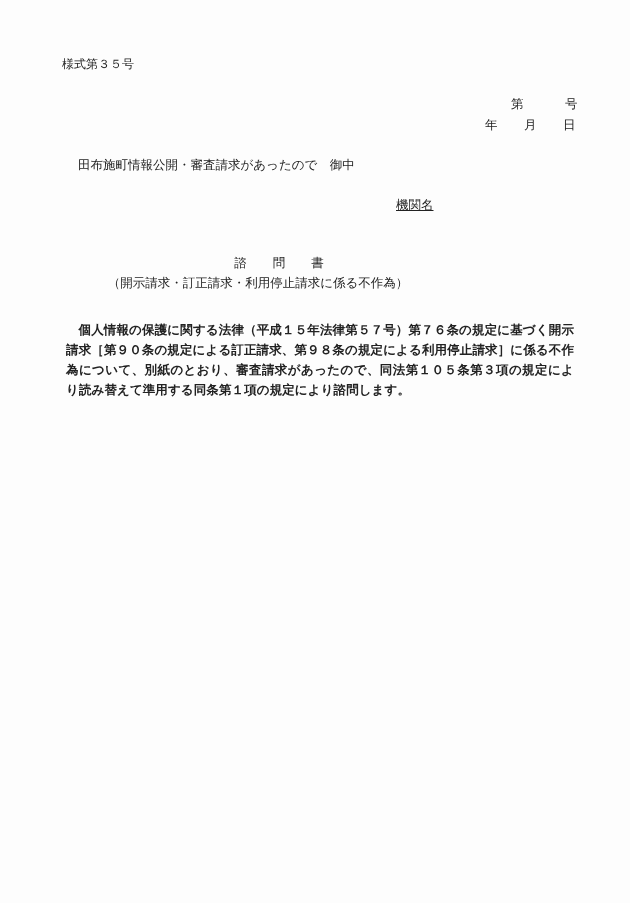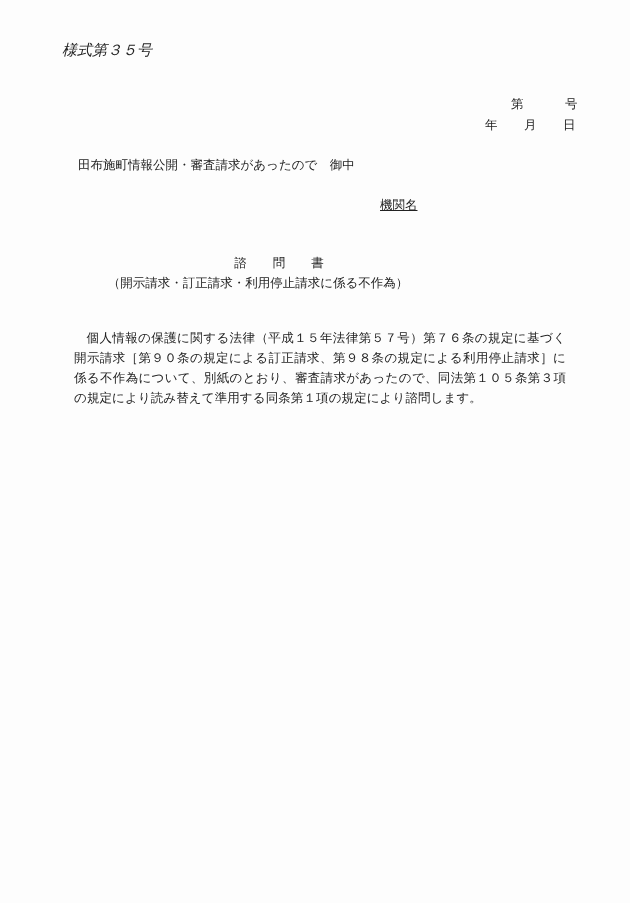--- a/index.html
+++ b/index.html
@@ -10,41 +10,41 @@
     body {
       width: 630px;
       height: 903px;
       position: relative;
       overflow: hidden;
       font-family: "DejaVu Serif", "Liberation Serif", serif;
       color: #222222;
       font-size: 12.5px;
     }
     .abs { position: absolute; white-space: nowrap; }
-    #form-number { left: 62px; top: 41px; font-size: 15px; font-style: italic; }
+    #form-number { left: 62px; top: 56px; font-size: 12px; }
     #doc-number-row { left: 511px; top: 96px; width: 66px; }
     #doc-number-row span { position: absolute; top: 0; }
     #date-row { left: 485px; top: 117px; width: 92px; }
     #date-row span { position: absolute; top: 0; }
     #addressee { left: 78px; top: 157px; }
-    #org-name-label { left: 380px; top: 197px; text-decoration: underline; }
+    #org-name-label { left: 396px; top: 197px; text-decoration: underline; }
     #doc-title { left: 0; width: 558px; top: 255px; text-align: center; }
     #doc-title span { display: inline-block; margin: 0 11px; }
     #doc-subtitle { left: 0; width: 516px; top: 275px; text-align: center; }
     #doc-body {
       position: absolute;
       left: 62px;
       top: 316px;
       width: 516px;
       line-height: 20px;
       white-space: normal;
       text-align: justify;
       letter-spacing: 0.1px;
     }
-    #doc-body p { margin: 12px; text-indent: 1em; }
+    #doc-body p { margin: 4px; text-indent: 1em; font-weight: bold; }
   </style>
 </head>
 <body>
 
 <div class="abs" id="form-number">様式第３５号</div>
 
 <div class="abs" id="doc-number-row">
   <span style="left:0">第</span>
   <span style="left:54px">号</span>
 </div>

